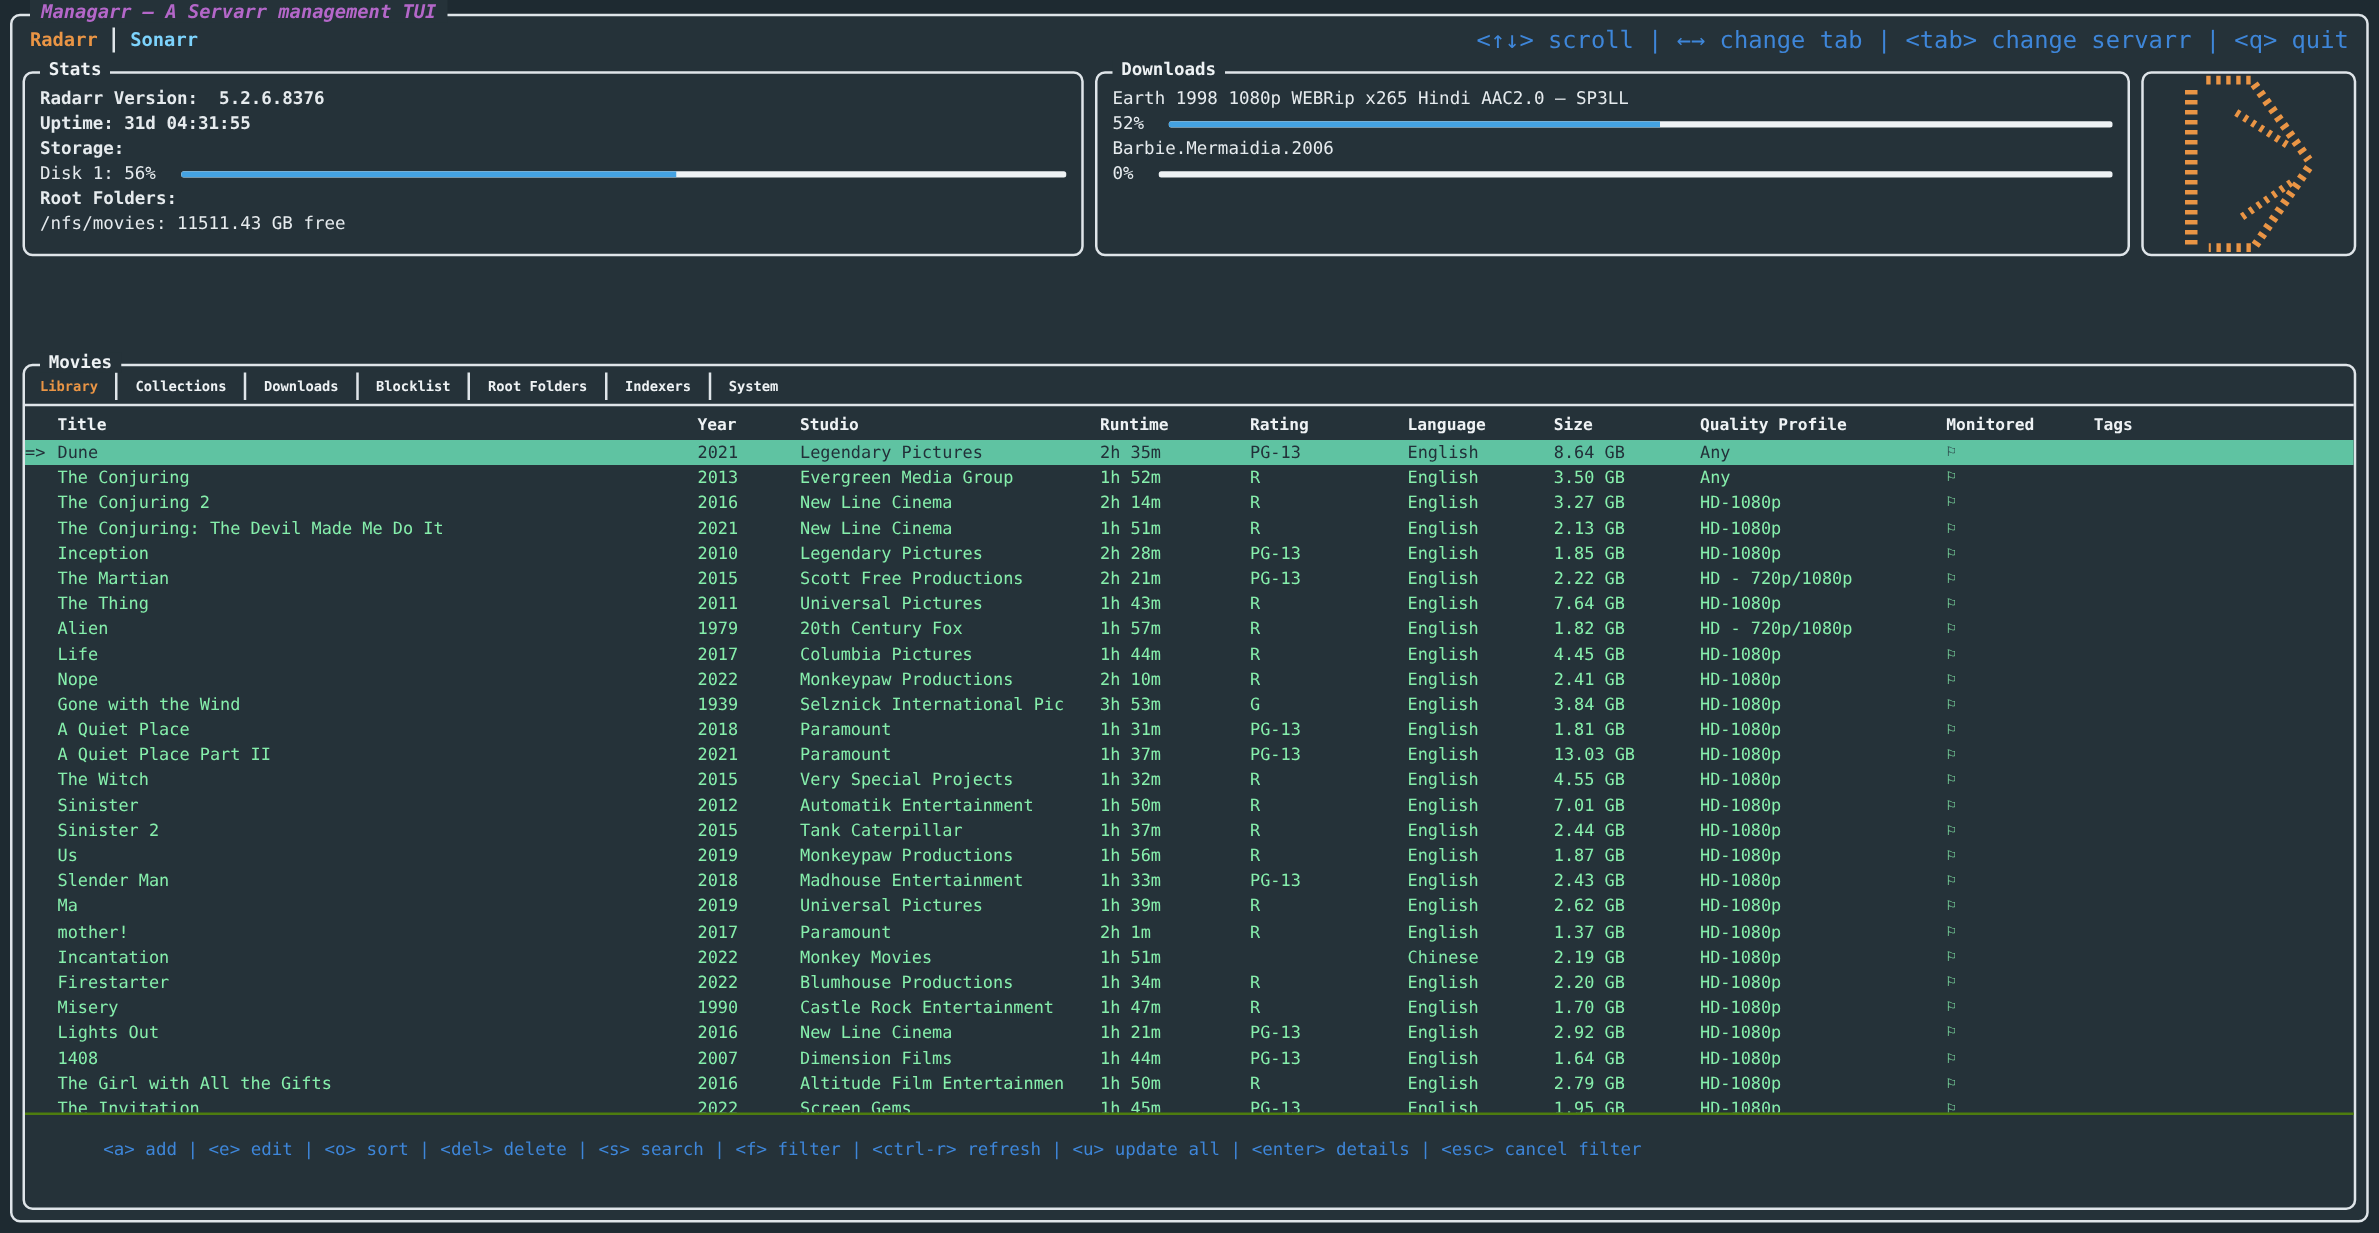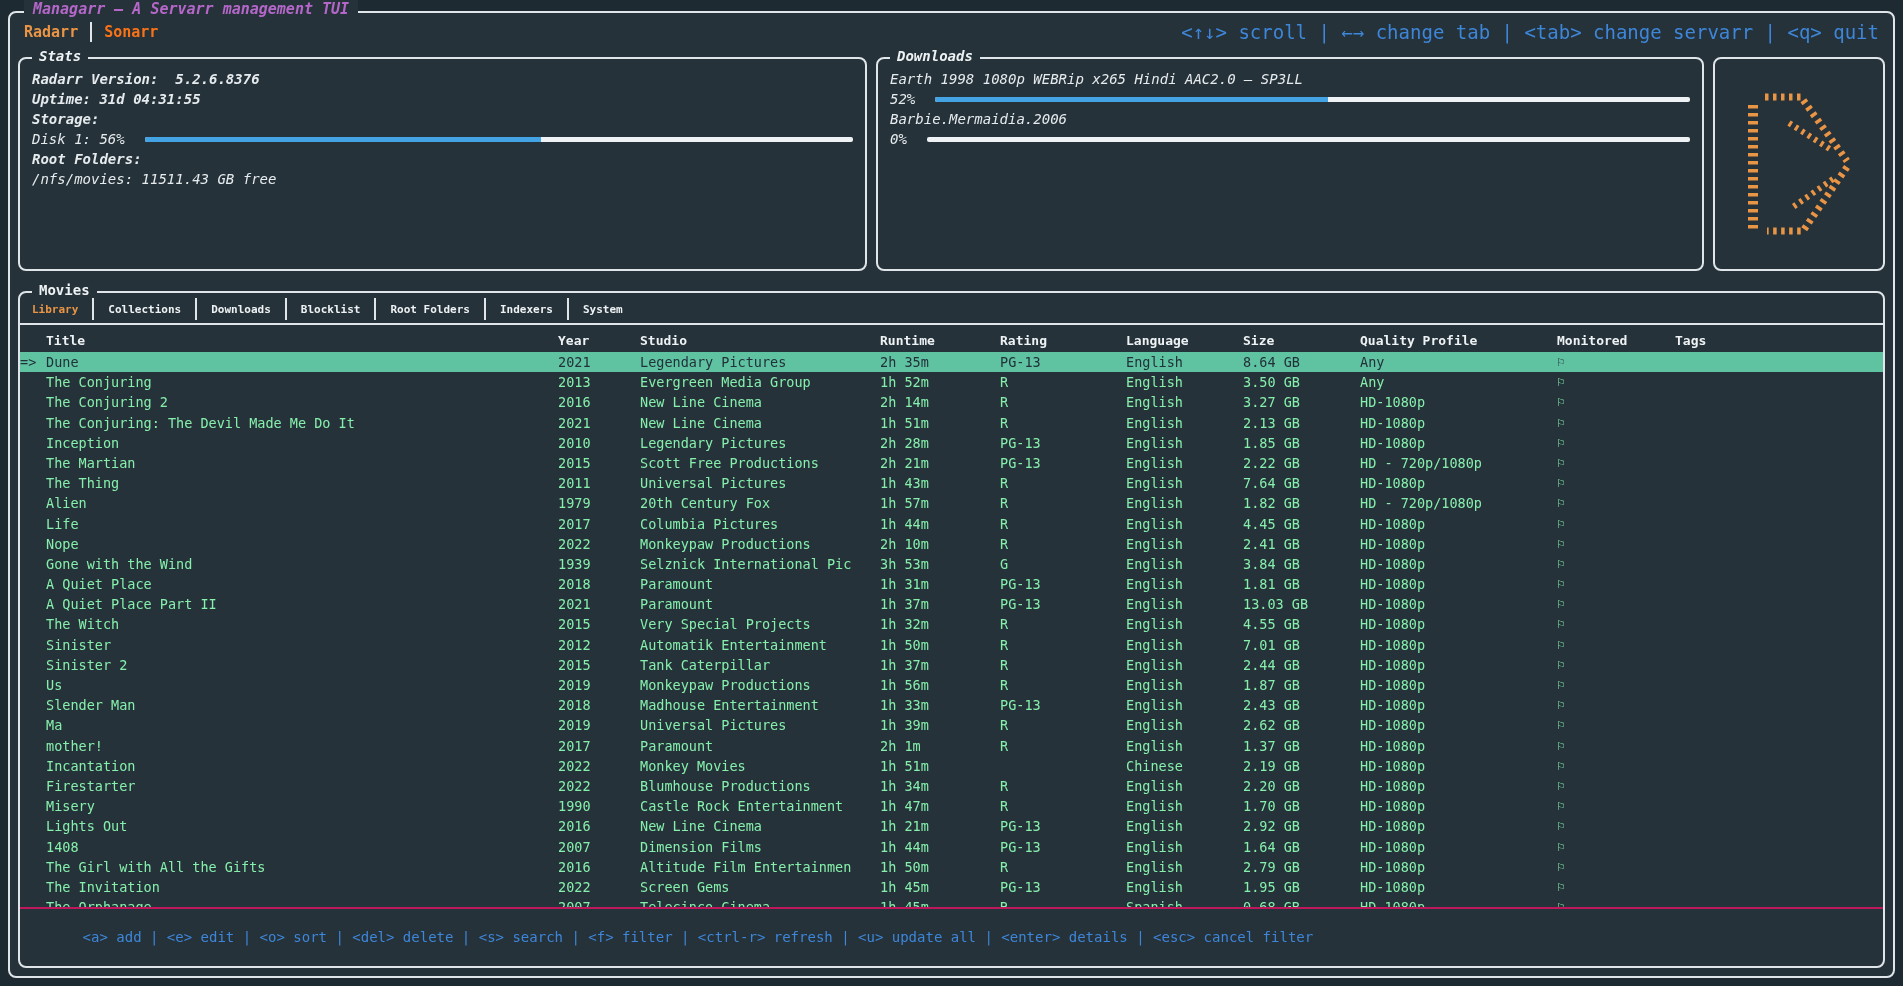--- a/index.html
+++ b/index.html
@@ -5,26 +5,26 @@
   * { box-sizing: border-box; margin: 0; padding: 0; }
   html,body { width:1903px; height:986px; background:#1e2a31; overflow:hidden;
               font-family:"DejaVu Sans Mono", monospace; }
   .frame { position:absolute; left:8px; top:11px; right:8px; bottom:8px;
            border:2px solid #dfe5e9; border-radius:8px; background:#253239; }
   .app-title { position:absolute; top:-13px; left:14px; background:#253239; padding:0 9px;
                color:#b467c9; font-style:italic; font-weight:bold; font-size:15px; }
   .topline { display:flex; justify-content:space-between; align-items:center;
              padding:6px 14px 0 14px; height:32px;gap:24px; }
   .servarr-tabs { display:flex; align-items:center; gap:12px; font-size:15px; font-weight:bold; }
-  .servarr-tab { color:#f97316; cursor:default; }
+  .servarr-tab { color:#7dd3fc; cursor:default; }
   .servarr-tab.active { color:#ea9545; }
   .vdiv { width:2px; height:20px; background:#dfe5e9; display:inline-block; }
   .keybinds { color:#3e86d9; font-size:19px; white-space:pre; }
 
-  .panels { display:flex; gap:9px; margin:12px 8px 0 8px; height:214px;font-style:italic; }
+  .panels { display:flex; gap:9px; margin:12px 8px 0 8px; height:148px; }
   .panel { position:relative; border:2px solid #dfe5e9; border-radius:8px; padding:10px 12px; }
   .panel-title { position:absolute; top:-11px; left:12px; background:#253239; padding:0 7px;
                  color:#eef2f4; font-weight:bold; font-size:14px; }
   .stats-panel { width:849px; }
   .downloads-panel { flex:1; }
   .logo-panel { width:172px; display:flex; align-items:center; justify-content:center; }
 
   .tline { height:20px; line-height:20px; font-size:14px; color:#e6ebee; white-space:pre; }
   .tline.bold { font-weight:bold; }
   .barline { display:flex; align-items:center; gap:20px; }
@@ -39,21 +39,21 @@
   .mtab.active { color:#ea9545; }
   .tabdiv { width:2px; height:22px; background:#dfe5e9; }
 
   .tgrid { display:grid; grid-template-columns:26px 512px 82px 240px 120px 126px 117px 117px 197px 118px 1fr; }
   .thead { padding:8px 0 4px 0; font-weight:bold; color:#eef2f4; font-size:13px; }
   .rows { flex:1; overflow:hidden; }
   .trow { height:20.2px; line-height:20.2px; font-size:13.5px; color:#86efac; white-space:pre; }
   .trow > span { overflow:hidden; }
   .trow.selected { background:#5fc3a2; color:#223039; }
   .flag { font-size:13px; }
-  .mfooter { border-top:2px solid #be185d; padding:4px 12px 5px 12px; color:#3e86d9;
+  .mfooter { border-top:2px solid #4d7c0f; padding:4px 12px 22px 12px; color:#3e86d9;
              font-size:14px; white-space:pre; }
   svg.logo { display:block; }
 </style>
 </head>
 <body>
 
 <div class="frame">
   <span class="app-title">Managarr – A Servarr management TUI</span>
 
   <div class="topline">

